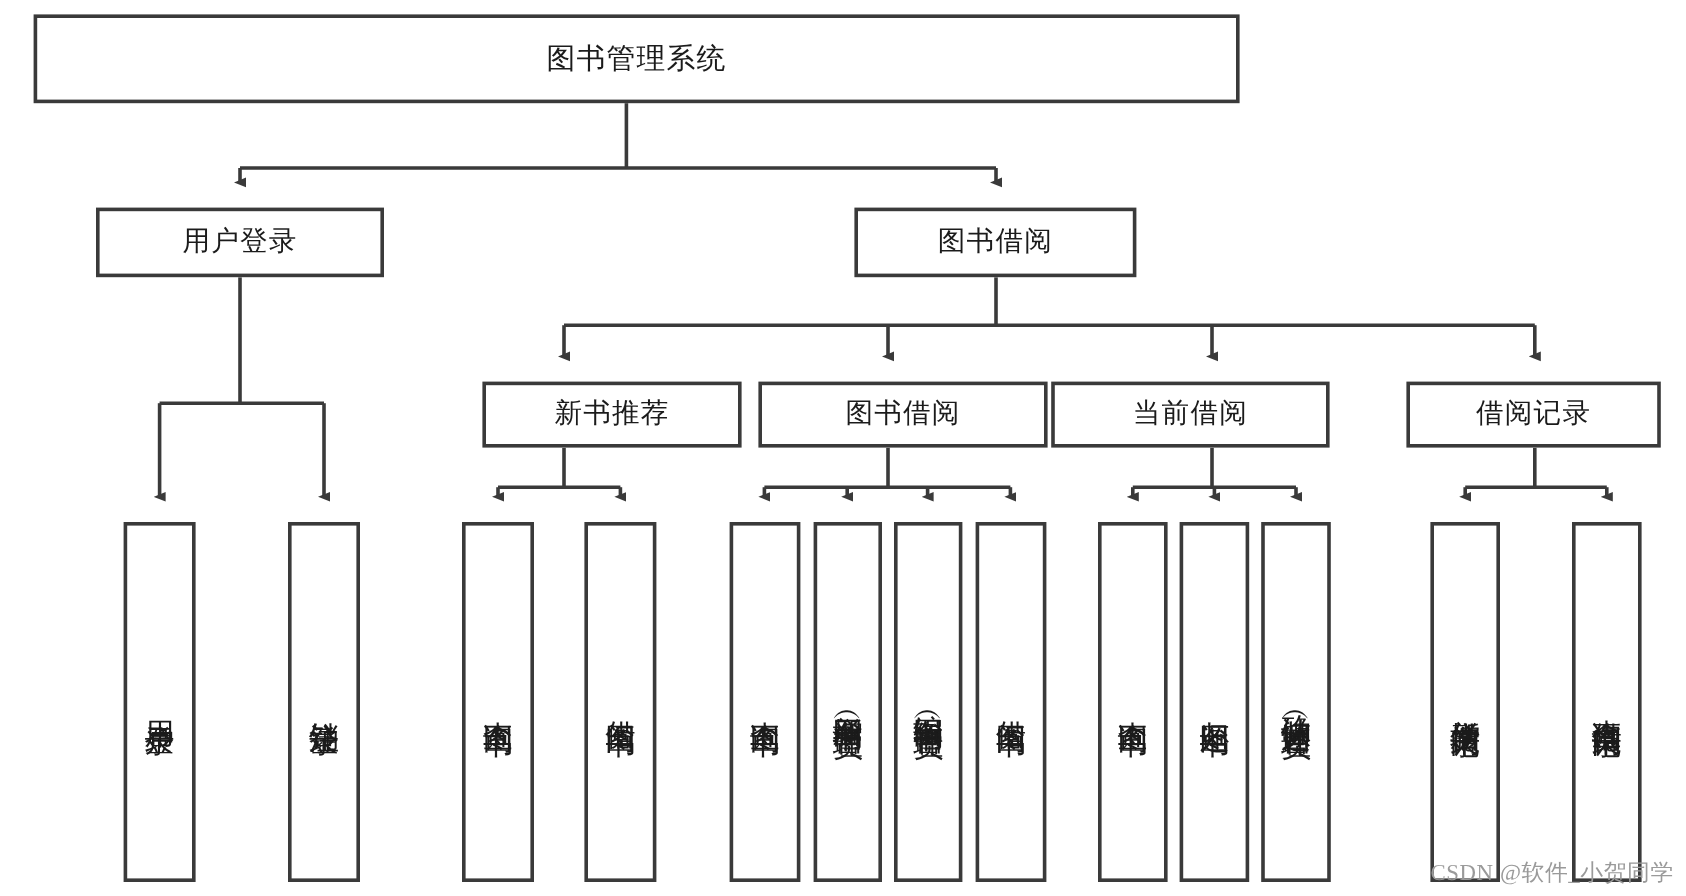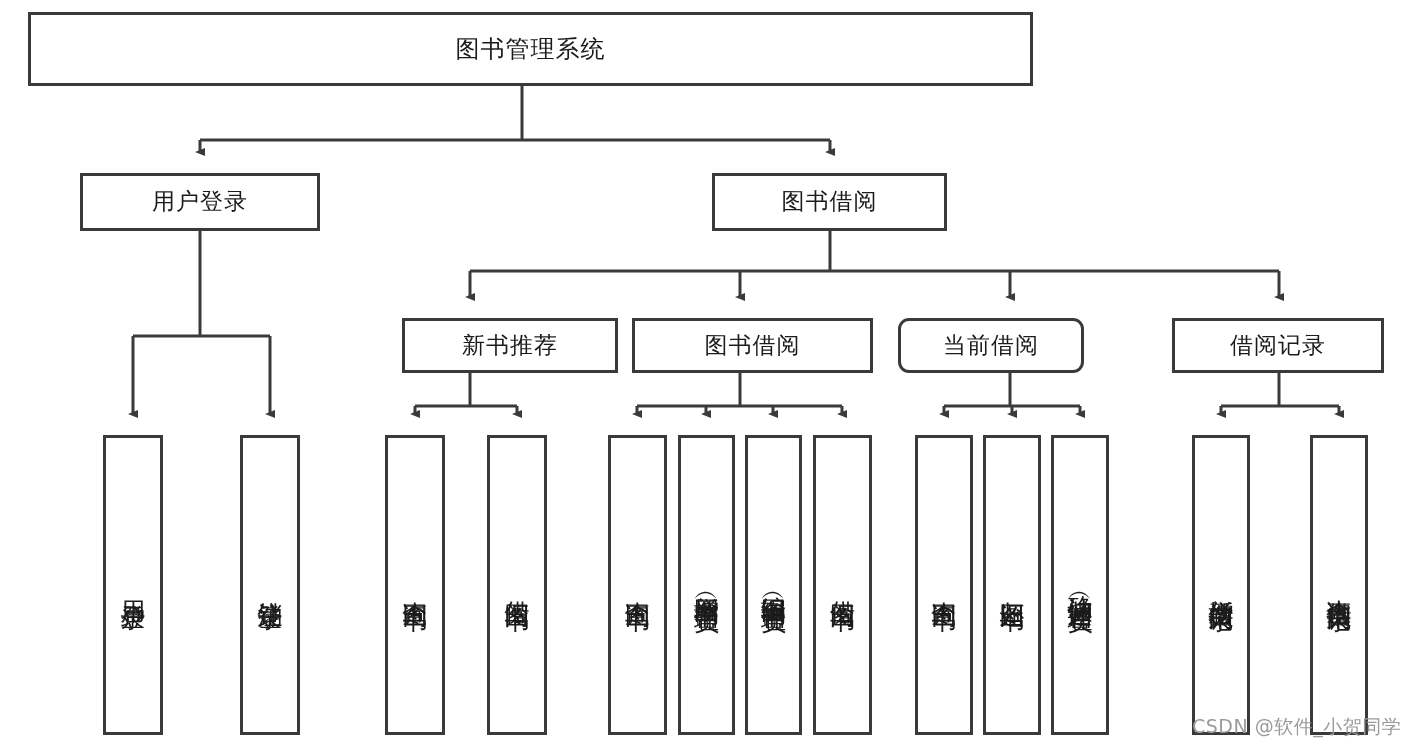--- a/index.html
+++ b/index.html
@@ -56,20 +56,21 @@
     letter-spacing: 2px;
     white-space: nowrap;
     text-align: center;
   }
   .watermark {
     position: absolute;
     font-size: 19px;
     color: #9a9a9a;
     white-space: nowrap;
     letter-spacing: 0.5px;
+    font-family: Liberation Serif, serif;
   }
 </style>
 </head>
 <body>
 
 <div id="canvas">
 
   <svg id="wires" viewBox="0 0 1405 747" xmlns="http://www.w3.org/2000/svg">
     <defs>
       <marker id="arrow" markerWidth="10" markerHeight="10" refX="5" refY="5" orient="auto" markerUnits="userSpaceOnUse">
@@ -130,21 +131,21 @@
   <div class="node horiz" style="left:712px; top:173px; width:235px; height:58px;">
     <span>图书借阅</span>
   </div>
 
   <div class="node horiz" style="left:362px; top:318px; width:216px; height:55px;margin-left:40px;">
     <span>新书推荐</span>
   </div>
   <div class="node horiz" style="left:632px; top:318px; width:241px; height:55px;">
     <span>图书借阅</span>
   </div>
-  <div class="node horiz" style="left:898px; top:318px; width:186px; height:55px;border-radius:11px;">
+  <div class="node horiz" style="left:876px; top:318px; width:232px; height:55px;">
     <span>当前借阅</span>
   </div>
   <div class="node horiz" style="left:1172px; top:318px; width:212px; height:55px;">
     <span>借阅记录</span>
   </div>
 
   <div class="node vert" style="left:103px; top:435px; width:60px; height:300px;">
     <span class="vlabel">用户登录</span>
   </div>
   <div class="node vert" style="left:240px; top:435px; width:60px; height:300px;">

